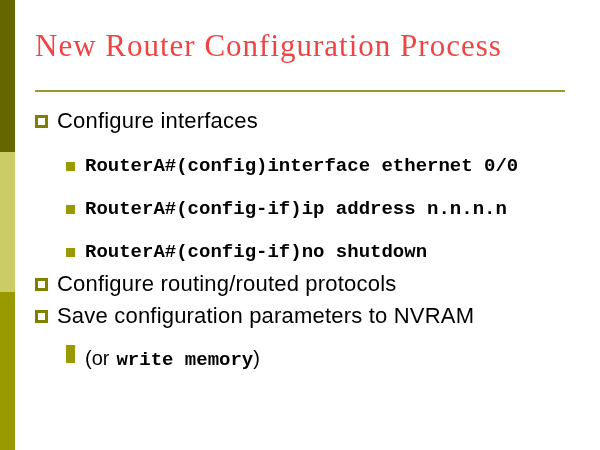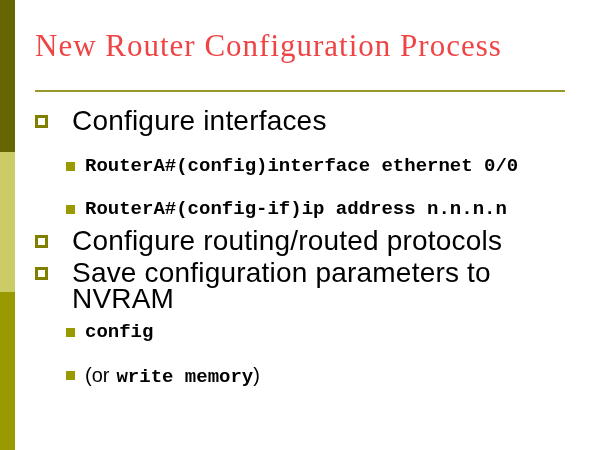--- a/index.html
+++ b/index.html
@@ -46,24 +46,24 @@
   
   .content {
     position: absolute;
     left: 35px; top: 108px;
     width: 548px;
   }
   .content ul { list-style: none; margin: 0; padding: 0; }
   .content li { position: relative; }
 
   li.l1 {
-    font-size: 28px;
+    font-size: 22px;
     line-height: 26px;
     letter-spacing: 0.2px;
-    padding-left: 37px;
+    padding-left: 22px;
   }
   li.l1 .sq1 {
     position: absolute;
     left: 0; top: 7px;
     width: 7px; height: 7px;
     border: 3px solid #808000;
     background: #ffffff;
   }
 
   li.l2 {
@@ -126,34 +126,37 @@
       <li class="l2" id="b2">
         <span class="sq2"></span>
         <div>RouterA#(config)interface ethernet 0/0</div>
       </li>
 
       <li class="l2" id="b3">
         <span class="sq2"></span>
         <div>RouterA#(config-if)ip address n.n.n.n</div>
       </li>
 
+      <li class="l2" id="b4">
+        <span class="sq2"></span>
+        <div>RouterA#(config-if)no shutdown</div>
+      </li>
 
       <li class="l1" id="b5">
         <span class="sq1"></span>
         <span>Configure routing/routed protocols</span>
       </li>
 
       <li class="l1" id="b6">
         <span class="sq1"></span>
         <span>Save configuration parameters to NVRAM</span>
       </li>
 
       <li class="l2" id="b7">
         <span class="sq2"></span>
-        <div>config</div>
       </li>
 
       <li class="l2 mixed" id="b8">
         <span class="sq2"></span>
         <span class="mix-prefix">(or</span><span class="mix-code">write memory</span><span class="mix-suffix">)</span>
       </li>
 
     </ul>
   </div>
 </div>

